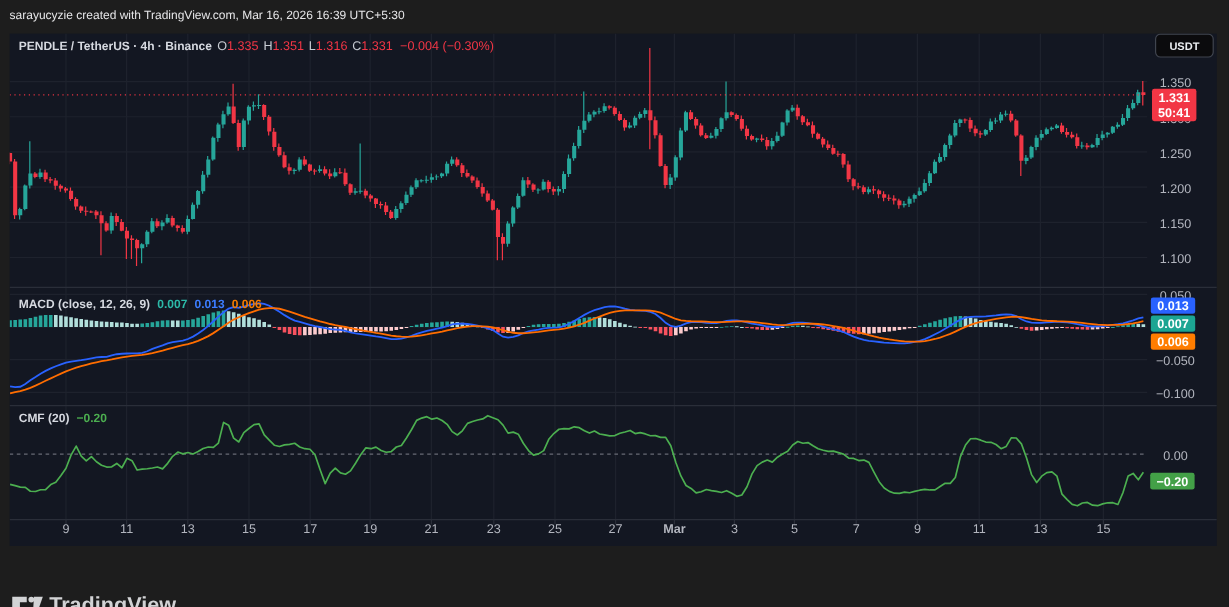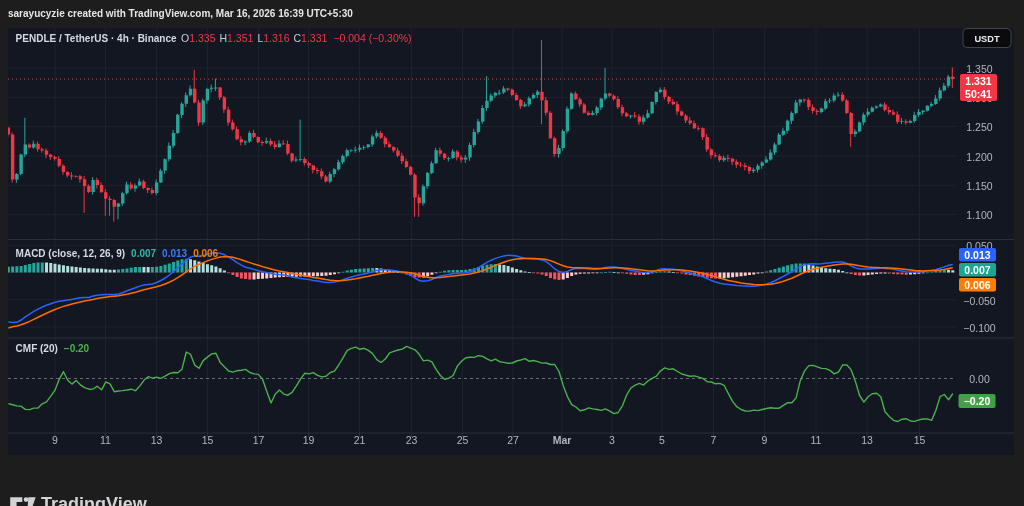--- a/index.html
+++ b/index.html
@@ -1,15 +1,15 @@
 <!DOCTYPE html>
 <html><head><meta charset="utf-8"><style>
 *{margin:0;padding:0;box-sizing:border-box}
 body{width:1024px;height:506px;background:#1d1d1d;font-family:"Liberation Sans",sans-serif;overflow:hidden}
-#top{position:absolute;left:8px;top:0;height:28px;line-height:28px;color:#e6e6e8;font-size:10px;font-weight:bold;letter-spacing:0}
+#top{position:absolute;left:8px;top:0;height:28px;line-height:28px;color:#e6e6e8;font-size:10px;font-weight:normal;letter-spacing:0}
 #chart{position:absolute;left:8px;top:28px;width:1006px;height:427px;background:#131722}
 #logo{position:absolute;left:9px;top:494px}
 </style></head>
 <body>
 <div id="top">sarayucyzie created with TradingView.com, Mar 16, 2026 16:39 UTC+5:30</div>
 <div id="chart"><svg width="1006" height="427" viewBox="0 0 1006 427" font-family="Liberation Sans, sans-serif">
 <clipPath id="cpM">
         <rect x="0" y="0" width="948" height="211.5"></rect>
       </clipPath>
 <clipPath id="cpD">

